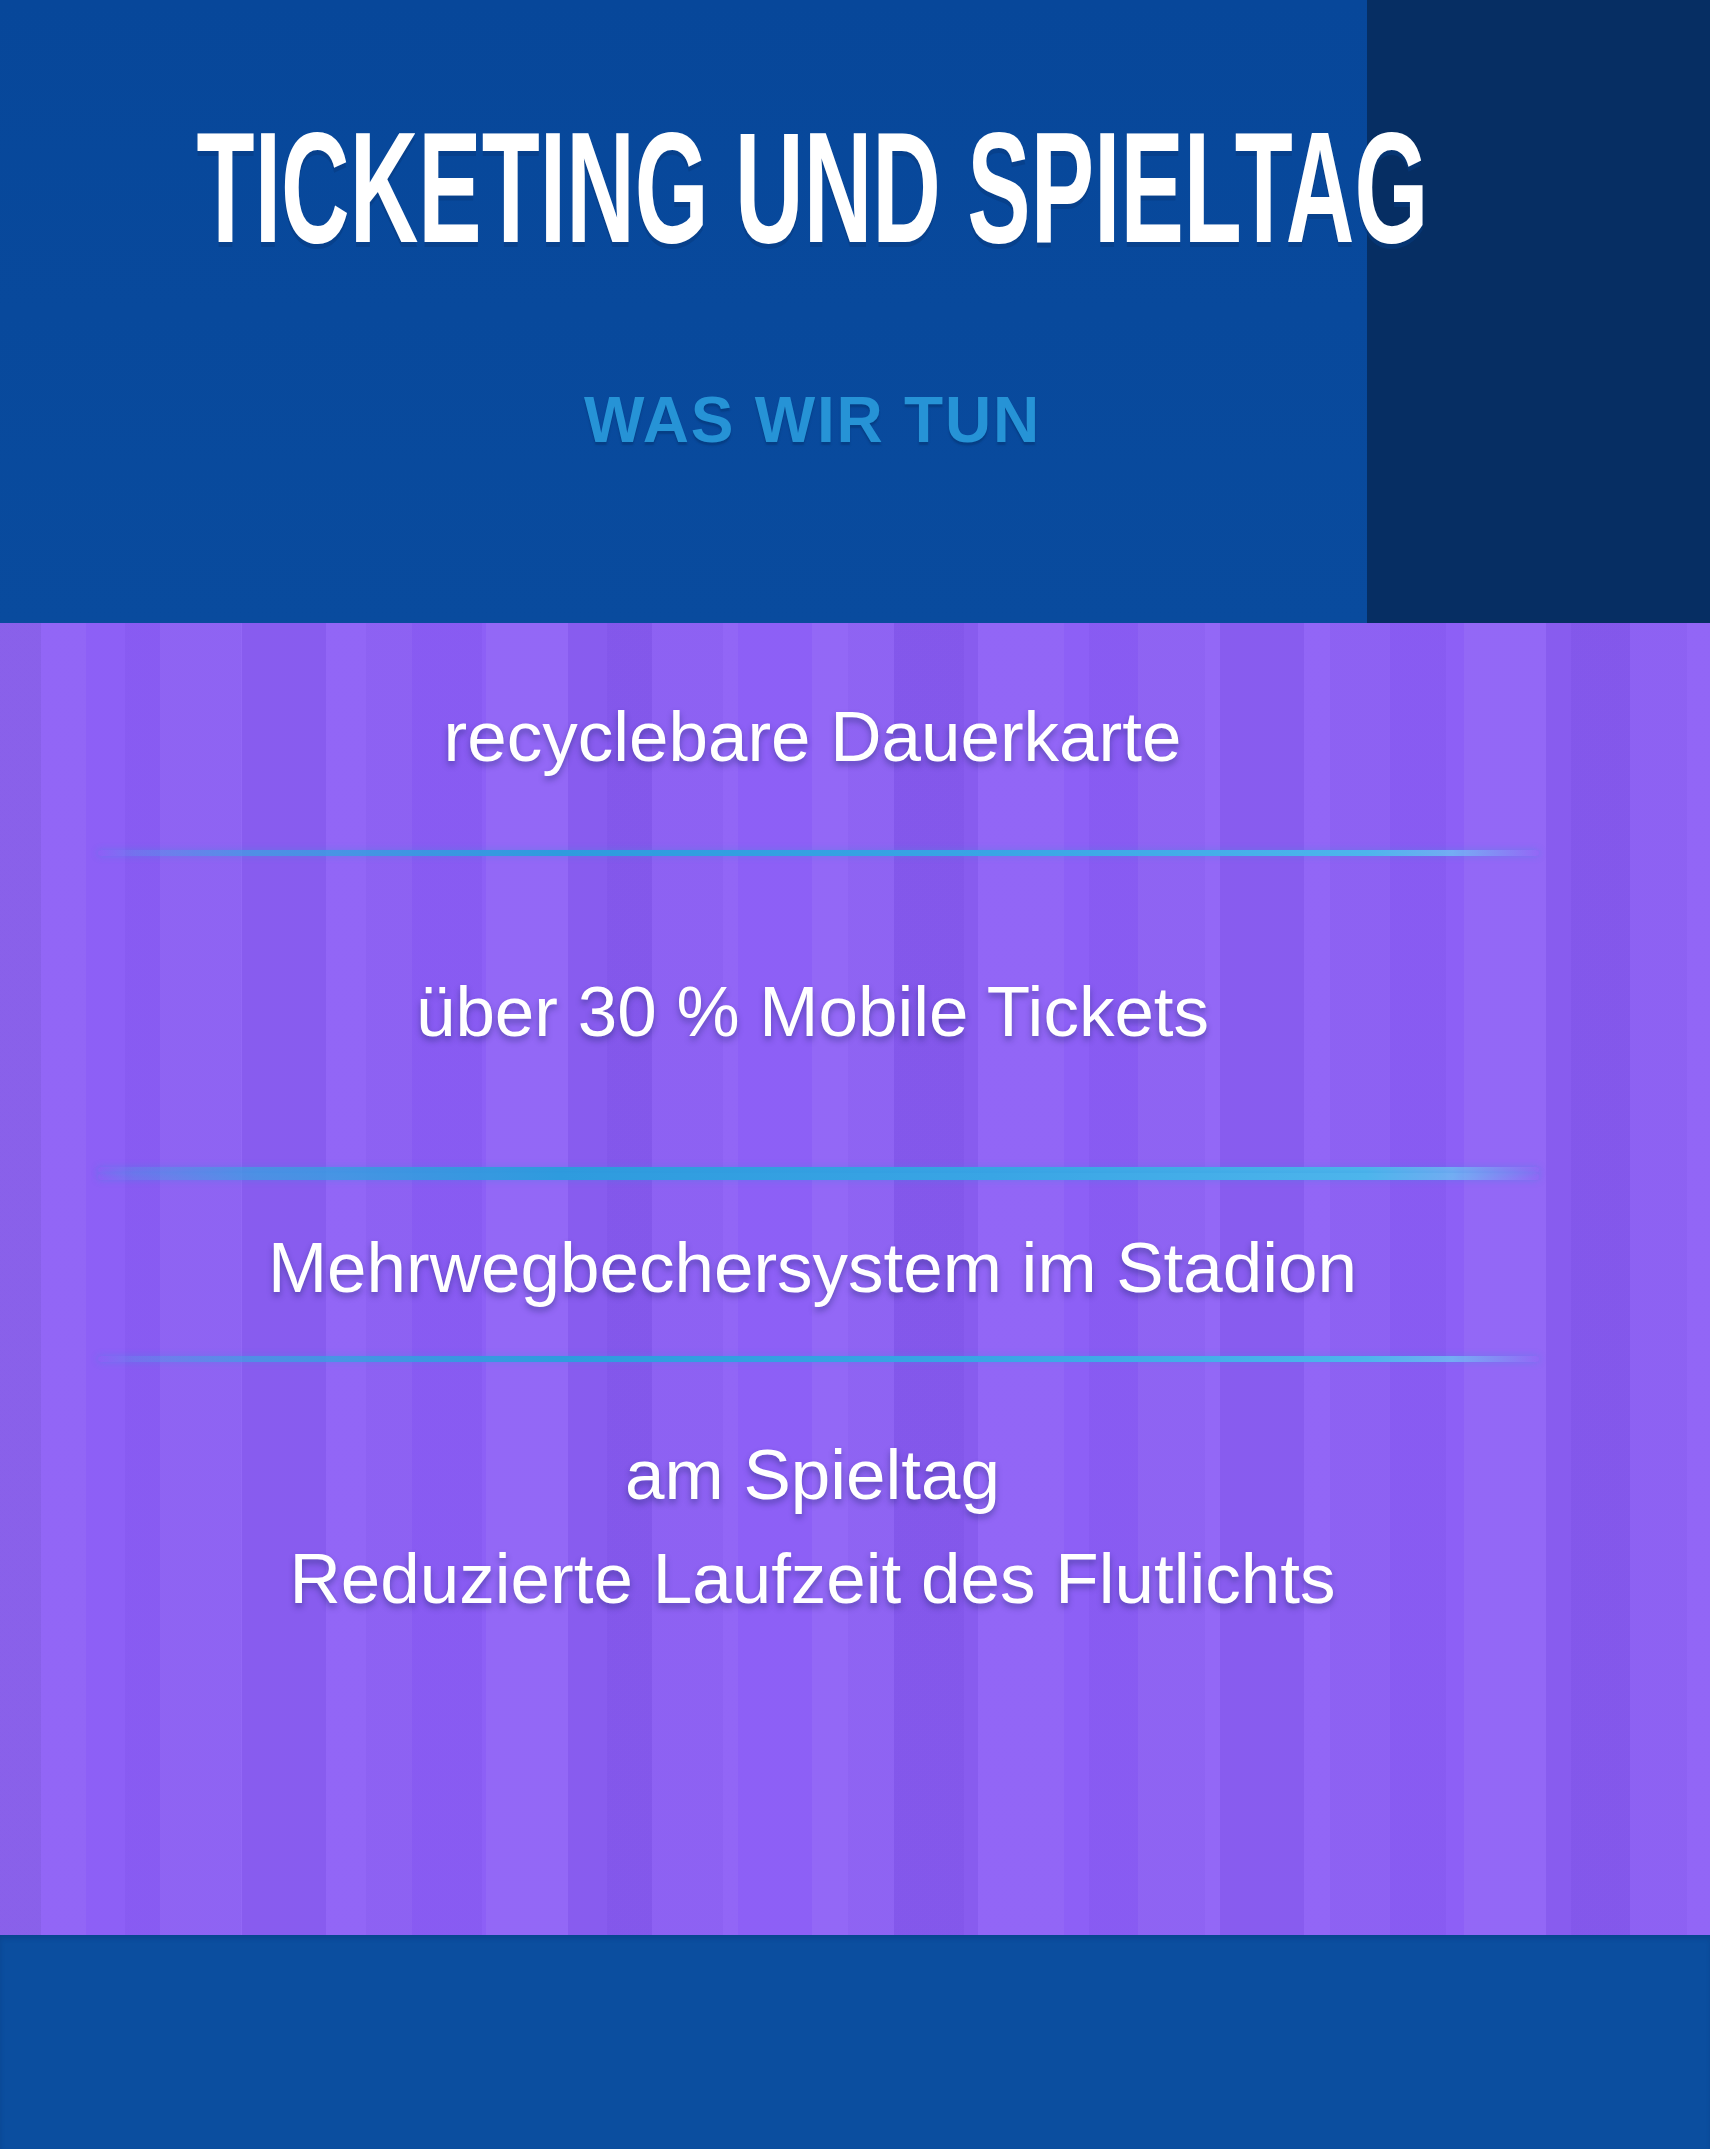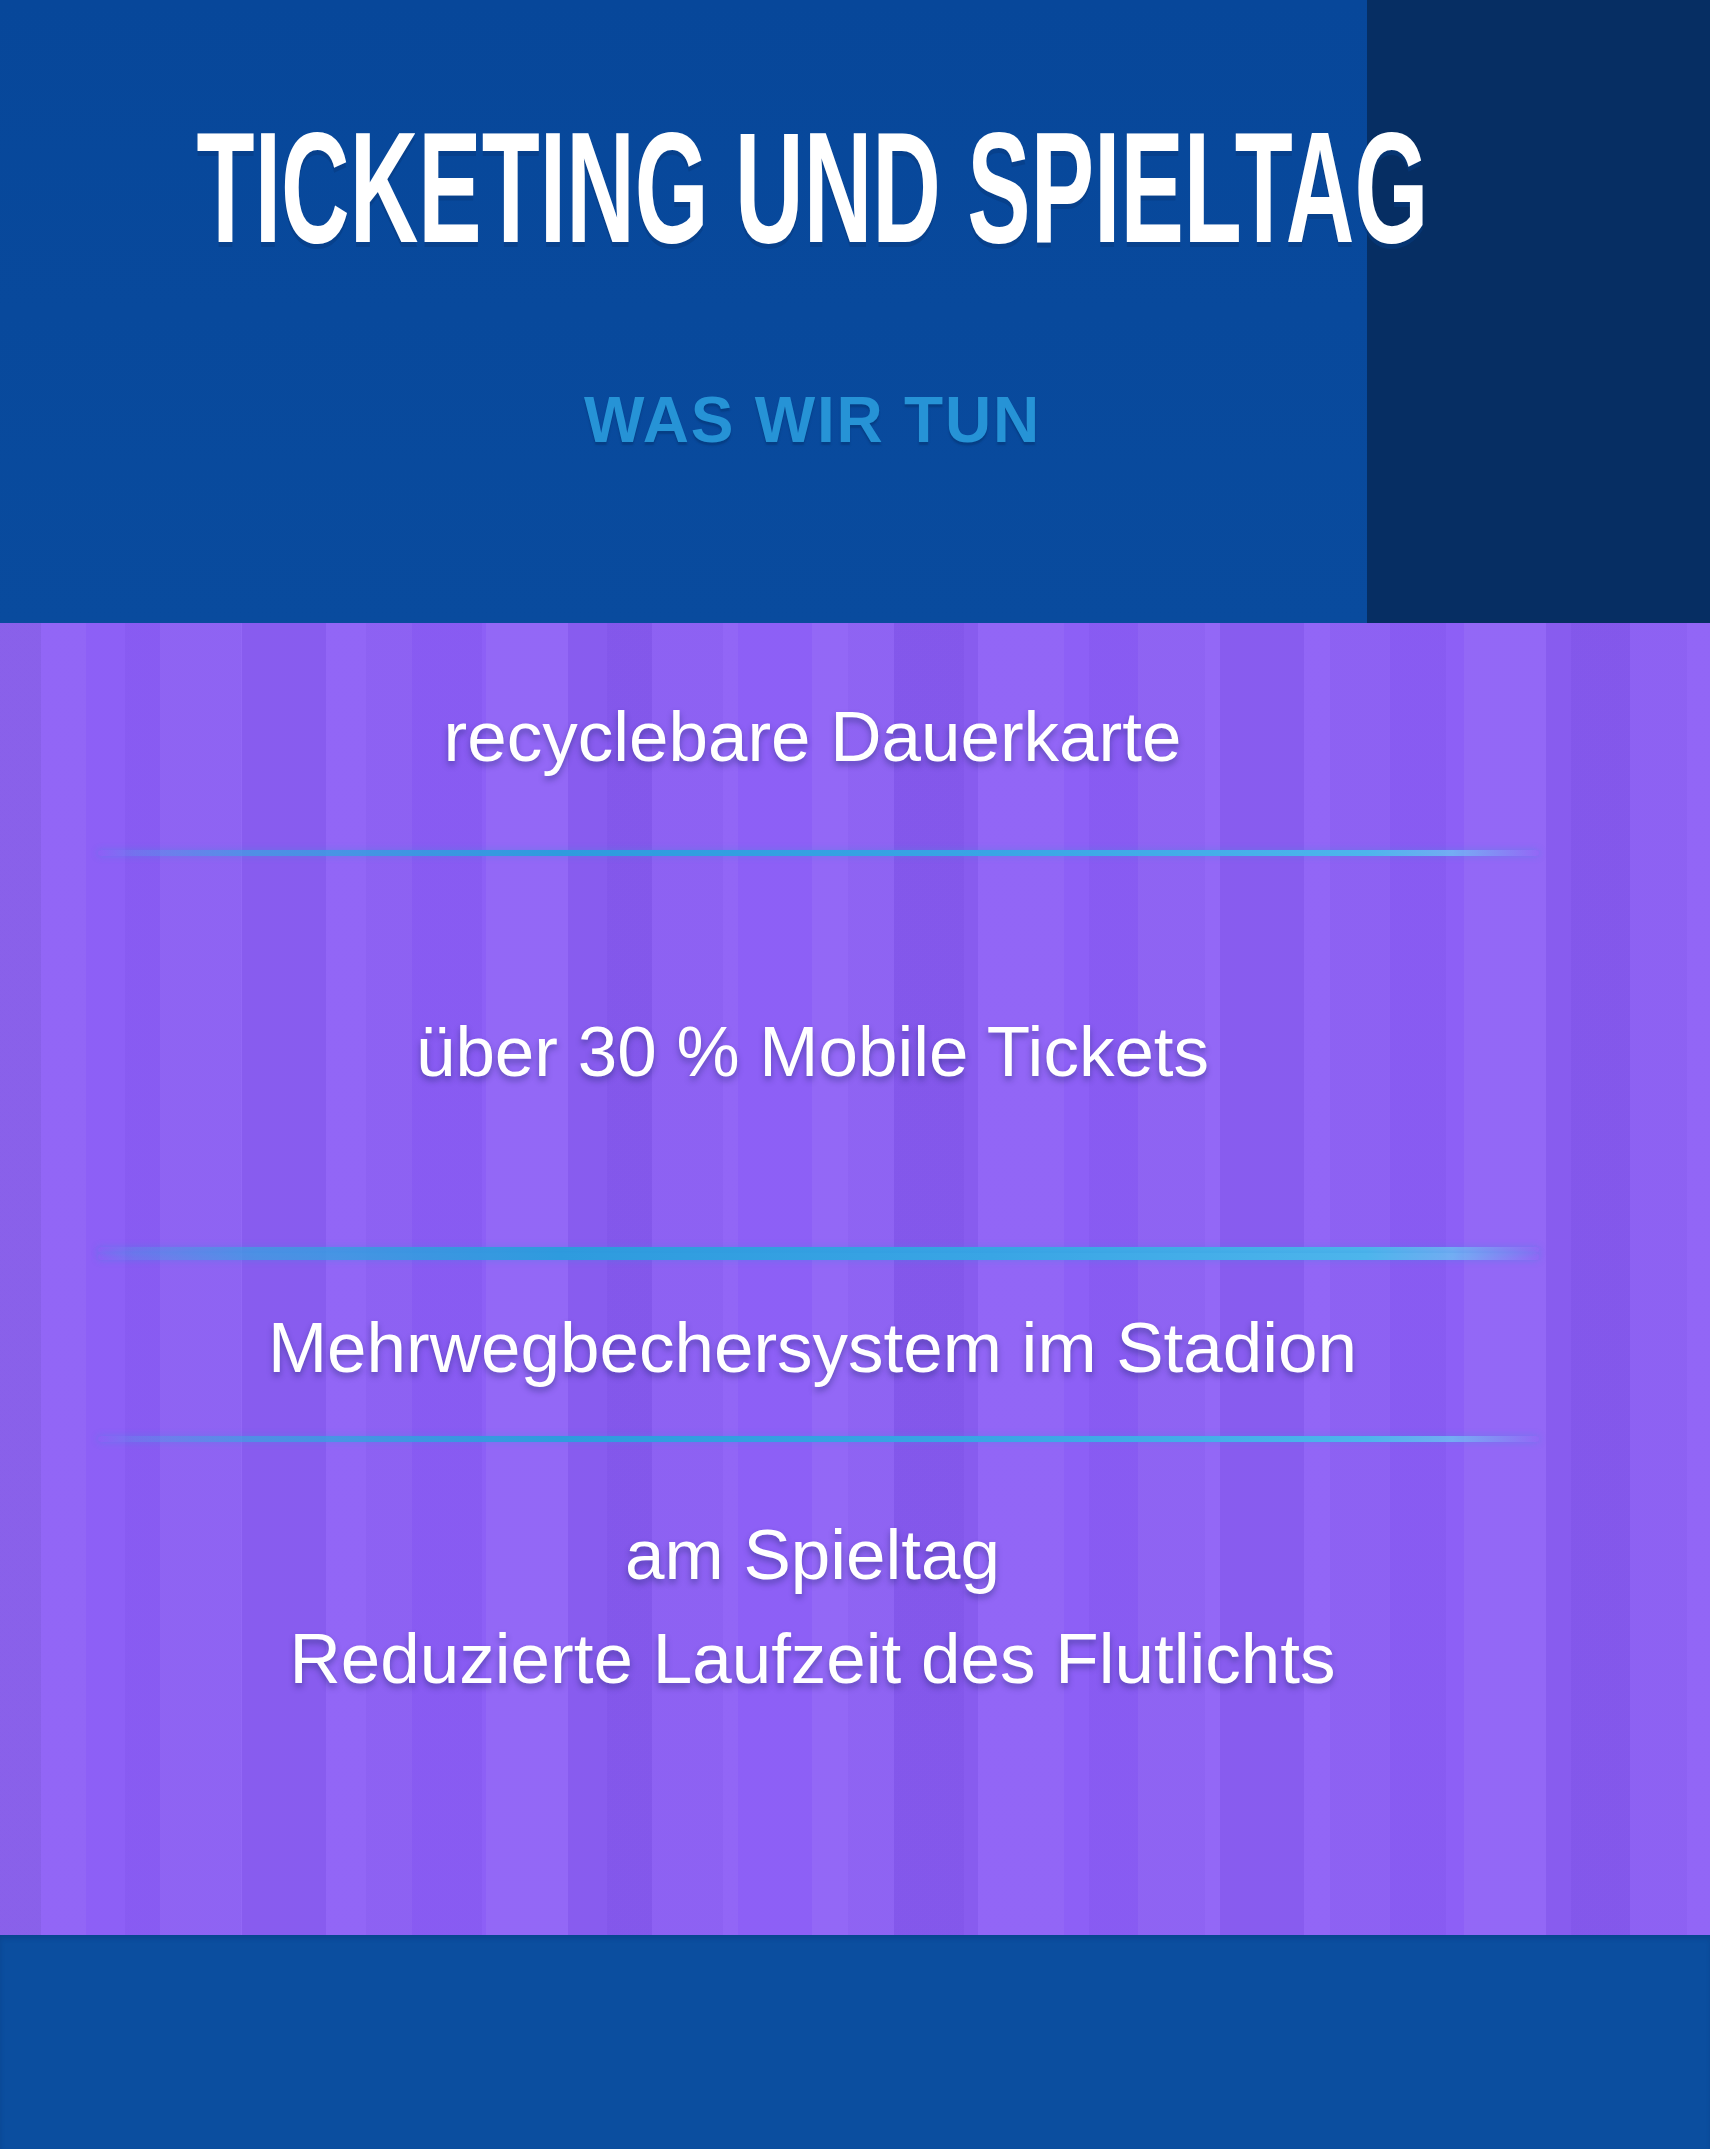--- a/index.html
+++ b/index.html
@@ -49,21 +49,21 @@
     position:relative;
     width:1625px;
     display:flex;flex-direction:column;justify-content:center;align-items:center;
     text-align:center;
     color:#ffffff;
     font-size:71px;line-height:104px;font-weight:400;
     text-shadow:0 3.6px 6.2px rgba(0,25,70,0.35);
   }
   .list-item .line{display:block;white-space:nowrap;}
   .h1{height:227px;}
-  .h2{height:391px;}
+  .h2{height:311px;}
   .h3{height:214px;}
   .h4{height:176px;justify-content:center;}
   .h5{height:331px;}
   .divider{
     position:relative;
     height:6.2px;width:1441px;margin-left:98px;flex:0 0 auto;
     border-radius:3.6px;
     background:linear-gradient(90deg,
       rgba(70,165,228,0) 0%,
       rgba(70,165,228,0.30) 2.5%,

